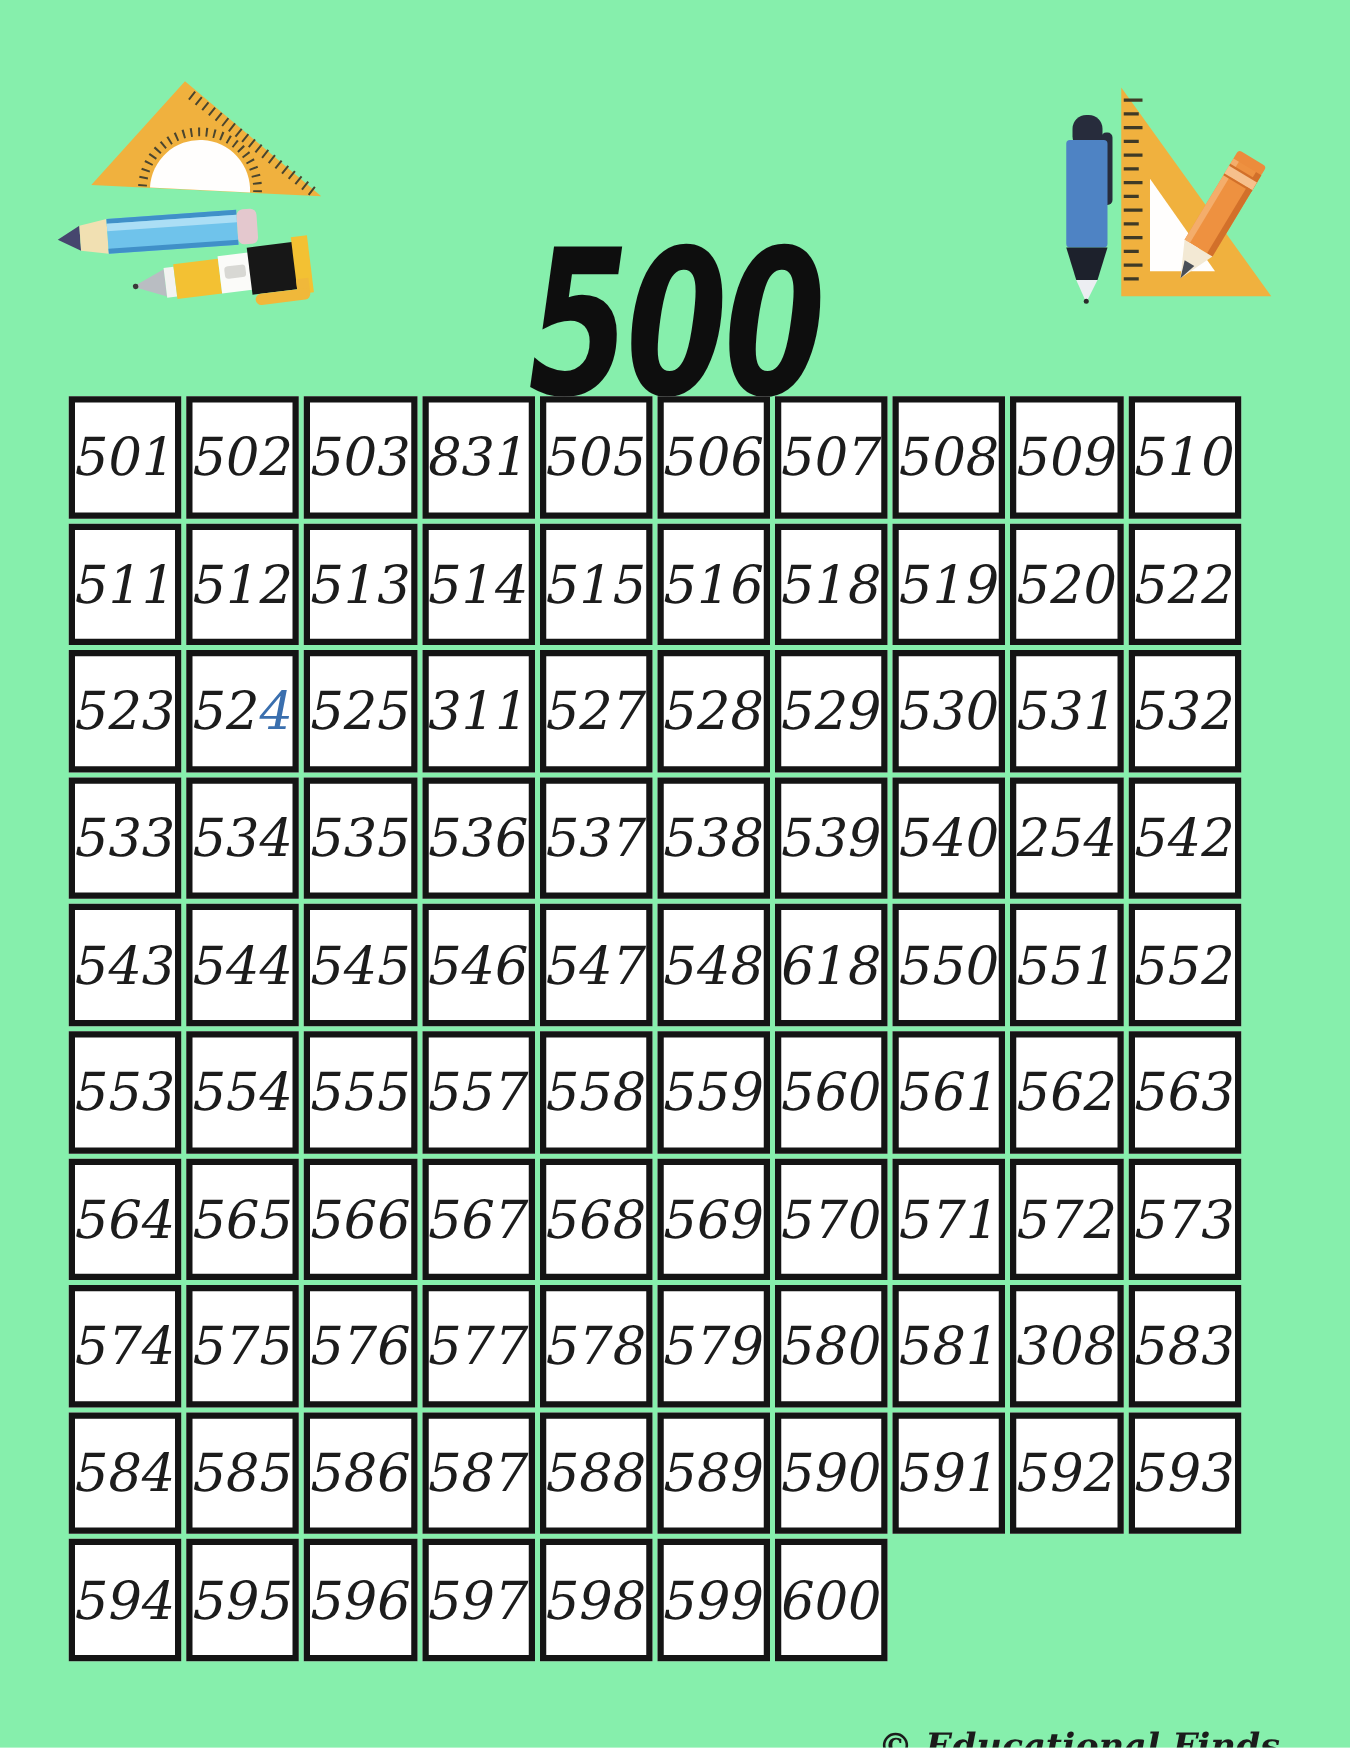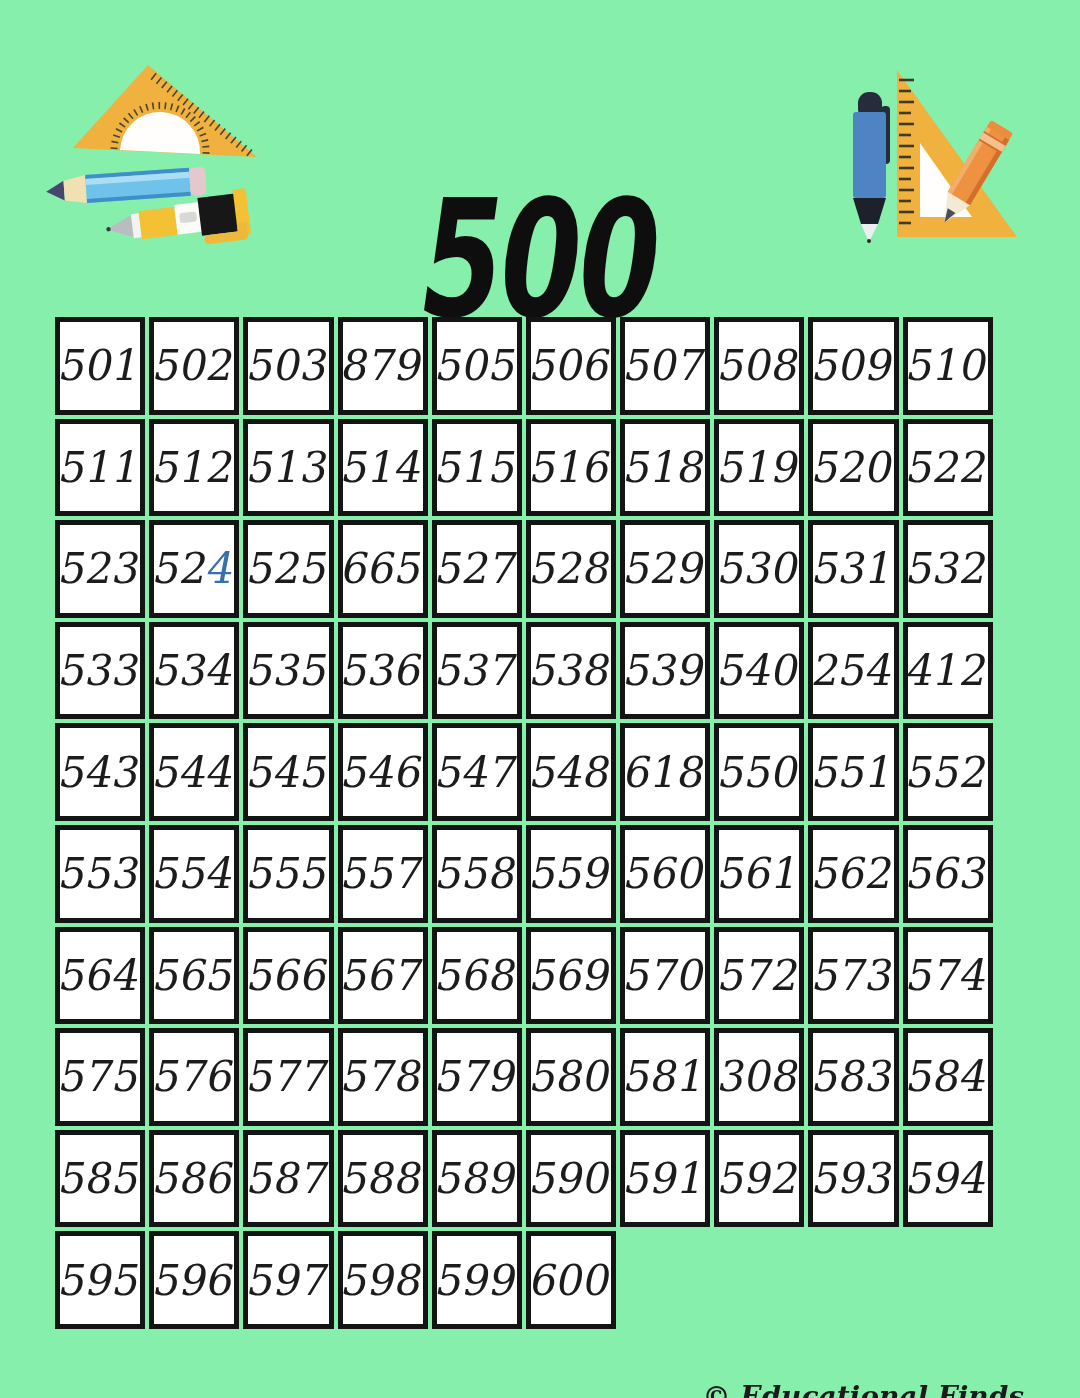--- a/index.html
+++ b/index.html
@@ -131,21 +131,21 @@
       <polygon points="35,140 68,140 60,166 43,166" fill="#1d212c"></polygon>
       <polygon points="43,166 60,166 51,184" fill="#eceef2"></polygon>
       <circle cx="51" cy="183" r="2" fill="#2a2a2a"></circle>
     </g>
   </svg>
 
   <div class="number-grid">
       <div class="cell">501</div>
       <div class="cell">502</div>
       <div class="cell">503</div>
-      <div class="cell">879</div>
+      <div class="cell">831</div>
       <div class="cell">505</div>
       <div class="cell">506</div>
       <div class="cell">507</div>
       <div class="cell">508</div>
       <div class="cell">509</div>
       <div class="cell">510</div>
       <div class="cell">511</div>
       <div class="cell">512</div>
       <div class="cell">513</div>
       <div class="cell">514</div>
@@ -154,37 +154,37 @@
       <div class="cell">518</div>
       <div class="cell">519</div>
       <div class="cell">520</div>
       <div class="cell">522</div>
       <div class="cell">523</div>
       <div class="cell">
         <span>52</span>
         <span class="blue">4</span>
       </div>
       <div class="cell">525</div>
-      <div class="cell">665</div>
+      <div class="cell">311</div>
       <div class="cell">527</div>
       <div class="cell">528</div>
       <div class="cell">529</div>
       <div class="cell">530</div>
       <div class="cell">531</div>
       <div class="cell">532</div>
       <div class="cell">533</div>
       <div class="cell">534</div>
       <div class="cell">535</div>
       <div class="cell">536</div>
       <div class="cell">537</div>
       <div class="cell">538</div>
       <div class="cell">539</div>
       <div class="cell">540</div>
       <div class="cell">254</div>
-      <div class="cell">412</div>
+      <div class="cell">542</div>
       <div class="cell">543</div>
       <div class="cell">544</div>
       <div class="cell">545</div>
       <div class="cell">546</div>
       <div class="cell">547</div>
       <div class="cell">548</div>
       <div class="cell">618</div>
       <div class="cell">550</div>
       <div class="cell">551</div>
       <div class="cell">552</div>
@@ -198,20 +198,21 @@
       <div class="cell">561</div>
       <div class="cell">562</div>
       <div class="cell">563</div>
       <div class="cell">564</div>
       <div class="cell">565</div>
       <div class="cell">566</div>
       <div class="cell">567</div>
       <div class="cell">568</div>
       <div class="cell">569</div>
       <div class="cell">570</div>
+      <div class="cell">571</div>
       <div class="cell">572</div>
       <div class="cell">573</div>
       <div class="cell">574</div>
       <div class="cell">575</div>
       <div class="cell">576</div>
       <div class="cell">577</div>
       <div class="cell">578</div>
       <div class="cell">579</div>
       <div class="cell">580</div>
       <div class="cell">581</div>

